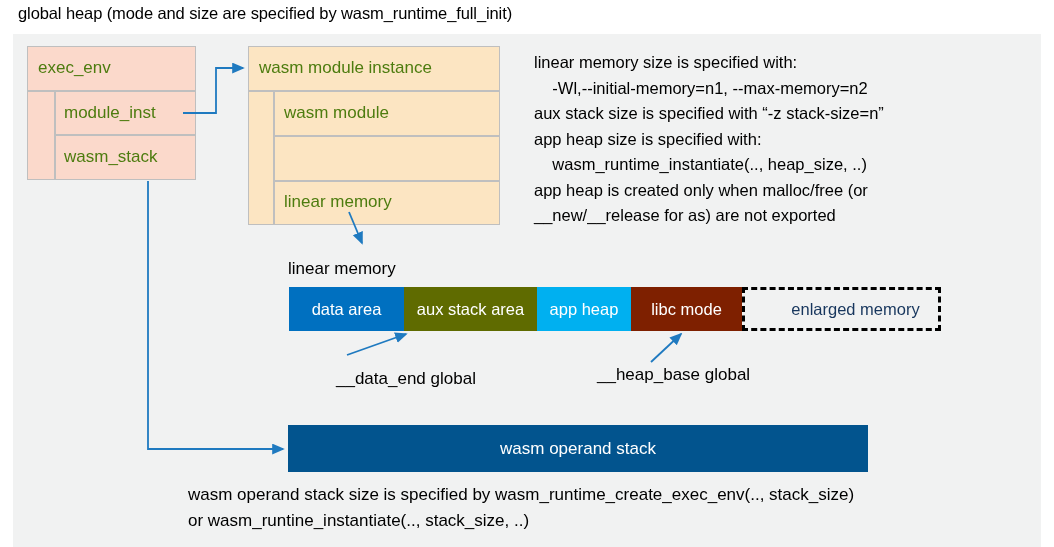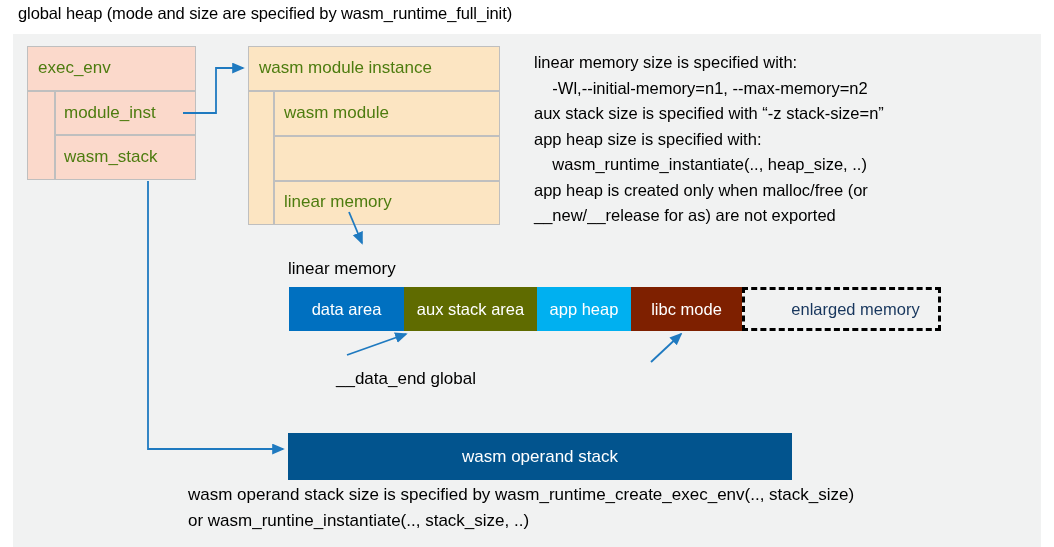--- a/index.html
+++ b/index.html
@@ -163,27 +163,26 @@
   }
   #data-end-label { left: 316px; top: 369px; margin-left: 20px; }
   #heap-base-label { left: 597px; top: 365px; }
   #exported-label { left: 300px; top: 389px; }
 
   
   #operand-stack-bar {
     position: absolute;
     left: 288px;
     top: 425px;
-    width: 504px;
+    width: 580px;
     height: 47px;
     background: #02548e;
     display: flex;
     align-items: center;
     justify-content: center;
-    margin-top: 8px;
   }
   #operand-stack-label {
     font-size: 17px;
     color: #ffffff;
     white-space: nowrap;
   }
 
   #bottom-note {
     position: absolute;
     left: 188px;
@@ -259,20 +258,21 @@
       </div>
       <div class="seg" style="width: 111px; background: rgb(126, 32, 0);">
         <span>libc mode</span>
       </div>
       <div class="seg seg-dashed" style="width: 199px; background: rgb(241, 242, 242); color: rgb(23, 54, 93); padding-left: 28px;">
         <span>enlarged memory</span>
       </div>
     </div>
 
   <div class="annot" id="data-end-label">__data_end global</div>
+  <div class="annot" id="heap-base-label">__heap_base global</div>
 
   <div id="operand-stack-bar" style="background: rgb(2, 84, 142);">
     <span id="operand-stack-label">wasm operand stack</span>
   </div>
   <div id="bottom-note">wasm operand stack size is specified by wasm_runtime_create_exec_env(.., stack_size)
 or wasm_runtine_instantiate(.., stack_size, ..)</div>
 
   <svg id="connectors" viewBox="0 0 1054 547" xmlns="http://www.w3.org/2000/svg">
     <defs>
       <marker id="arrowhead" markerWidth="7" markerHeight="7" refX="6" refY="3.0" orient="auto" markerUnits="strokeWidth">

